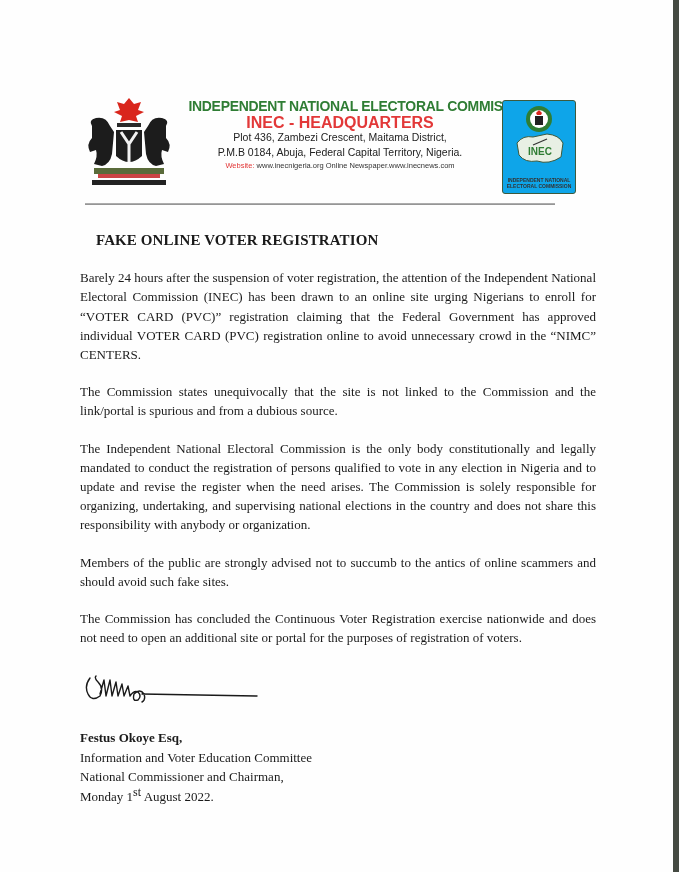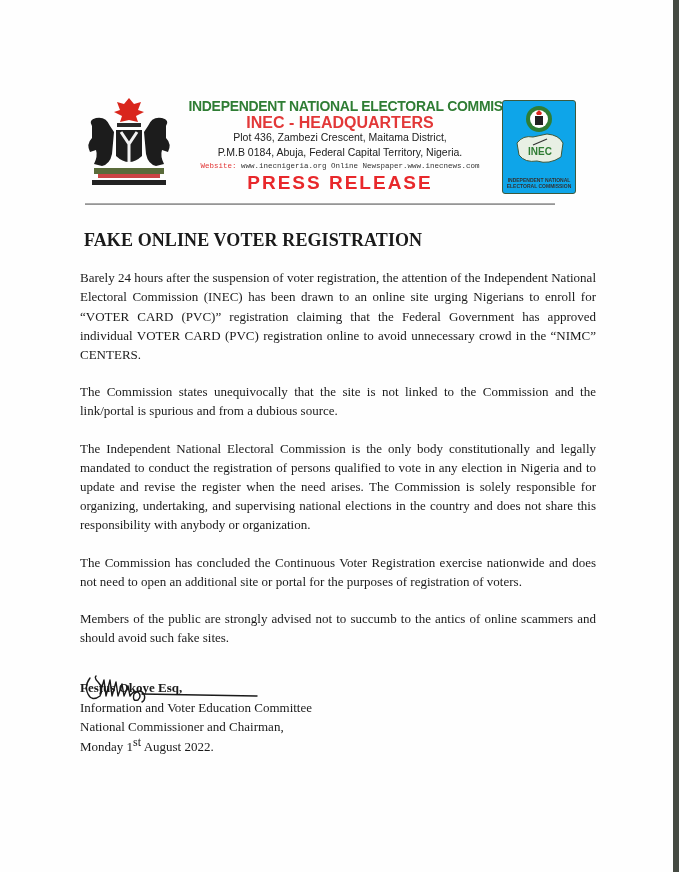--- a/index.html
+++ b/index.html
@@ -25,21 +25,21 @@
     }
     .lh-hq {
       font-family: "Liberation Sans", "DejaVu Sans", sans-serif;
       font-weight: bold; font-size: 16px; color: #e23838; line-height: 15px;
     }
     .lh-addr {
       font-family: "Liberation Sans", "DejaVu Sans", sans-serif;
       font-size: 10.5px; color: #222; line-height: 15px; white-space: nowrap;
     }
     .lh-web {
-      font-family: Liberation Mono, monospace;
+      font-family: Liberation Sans, sans-serif;
       font-size: 7.5px; color: #333; line-height: 12px; white-space: nowrap;
     }
     .lh-web .web-label { color: #e23838; }
     .lh-press {
       font-family: "Liberation Sans", "DejaVu Sans", sans-serif;
       font-weight: bold; font-size: 19px; color: #e8282b; letter-spacing: 2px;
       line-height: 22px; white-space: nowrap;
     }
     .inec-logo {
       position: absolute; left: 422px; top: 18px; width: 72px; height: 92px;
@@ -49,24 +49,24 @@
       position: absolute; left: 2px; right: 2px; bottom: 4px;
       font-family: "Liberation Sans", "DejaVu Sans", sans-serif;
       font-size: 5px; line-height: 6px; text-align: center; color: #333; font-weight: bold;
     }
     .lh-rule {
       position: absolute; left: 85px; top: 203px; width: 470px; height: 2px;
       background: linear-gradient(#b8b8b8, #8a8a8a);
     }
     
     .content { position: absolute; left: 80px; top: 231px; width: 516px; font-size: 13px; line-height: 19.2px; }
-    .doc-title { font-weight: bold; font-size: 18px; margin: 0 0 18px 4px; letter-spacing: 0.1px; }
+    .doc-title { font-weight: bold; font-size: 15px; margin: 0 0 18px 16px; letter-spacing: 0.1px; }
     .para { margin: 0 0 18px 0; text-align: justify; }
     .signature { position: absolute; left: 82px; top: 672px; width: 180px; height: 36px; }
-    .signer { position: absolute; left: 80px; top: 678px; font-size: 13px; line-height: 19.5px; }
+    .signer { position: absolute; left: 80px; top: 728px; font-size: 13px; line-height: 19.5px; }
     .signer .name { font-weight: bold; }
     sup { font-size: 12px; line-height: 0; vertical-align: 5px; }
   </style>
 </head>
 <body>
 
 <div class="right-edge"></div>
 
 <div class="letterhead">
 
@@ -87,21 +87,20 @@
   </svg>
 
   <div class="lh-text">
     <div class="lh-org">INDEPENDENT NATIONAL ELECTORAL COMMISSION</div>
     <div class="lh-hq">INEC - HEADQUARTERS</div>
     <div class="lh-addr">Plot 436, Zambezi Crescent, Maitama District,</div>
     <div class="lh-addr">P.M.B 0184, Abuja, Federal Capital Territory, Nigeria.</div>
     <div class="lh-web">
       <span class="web-label">Website:</span><span> www.inecnigeria.org  Online Newspaper.www.inecnews.com</span>
     </div>
-    <div class="lh-press">PRESS RELEASE</div>
   </div>
 
   <div class="inec-logo">
     <svg width="72" height="70" viewBox="0 0 72 70">
       <circle cx="36" cy="18" r="13" fill="#2f7d34"></circle>
       <circle cx="36" cy="18" r="9" fill="#fff"></circle>
       <path d="M33 12 L36 9 L39 12 L38 14 L34 14 Z" fill="#d9261c"></path>
       <rect x="32" y="15" width="8" height="9" fill="#222"></rect>
       <path d="M14 42 Q20 34 30 36 L44 33 Q56 34 60 42 L58 56 Q46 64 34 60 Q22 62 16 54 Z" fill="#e8f0e4" stroke="#3d5a3d" stroke-width="1"></path>
       <text x="37" y="54" text-anchor="middle" font-family="Liberation Sans, sans-serif" font-size="10" font-weight="bold" fill="#2f7d34">INEC</text>
@@ -111,22 +110,22 @@
   </div>
 </div>
 
 <div class="lh-rule"></div>
 
 <div class="content">
   <div class="doc-title">FAKE ONLINE VOTER REGISTRATION</div>
   <p class="para">Barely 24 hours after the suspension of voter registration, the attention of the Independent National Electoral Commission (INEC) has been drawn to an online site urging Nigerians to enroll for “VOTER CARD (PVC)” registration claiming that the Federal Government has approved individual VOTER CARD (PVC) registration online to avoid unnecessary crowd in the “NIMC” CENTERS.</p>
   <p class="para">The Commission states unequivocally that the site is not linked to the Commission and the link/portal is spurious and from a dubious source.</p>
   <p class="para">The Independent National Electoral Commission is the only body constitutionally and legally mandated to conduct the registration of persons qualified to vote in any election in Nigeria and to update and revise the register when the need arises. The Commission is solely responsible for organizing, undertaking, and supervising national elections in the country and does not share this responsibility with anybody or organization.</p>
+  <p class="para">Members of the public are strongly advised not to succumb to the antics of online scammers and should avoid such fake sites.</p>
   <p class="para">The Commission has concluded the Continuous Voter Registration exercise nationwide and does not need to open an additional site or portal for the purposes of registration of voters.</p>
-  <p class="para">Members of the public are strongly advised not to succumb to the antics of online scammers and should avoid such fake sites.</p>
 </div>
 
 <svg class="signature" viewBox="0 0 180 36">
   <path d="M8 6 Q2 14 6 22 Q10 30 18 24 Q22 16 16 10 Q12 6 14 4 M18 22 L22 8 L24 24 L28 8 L30 24 L34 10 L36 24 L40 12 L42 24 L46 14 L48 24 Q52 18 56 20 Q60 24 56 28 Q50 30 52 22 Q58 16 62 22 Q64 28 60 30 M60 22 L175 24" stroke="#1a1a1a" stroke-width="1.4" fill="none" stroke-linecap="round" stroke-linejoin="round"></path>
 </svg>
 
 <div class="signer">
   <div class="name">Festus Okoye Esq,</div>
   <div>Information and Voter Education Committee</div>
   <div>National Commissioner and Chairman,</div>

